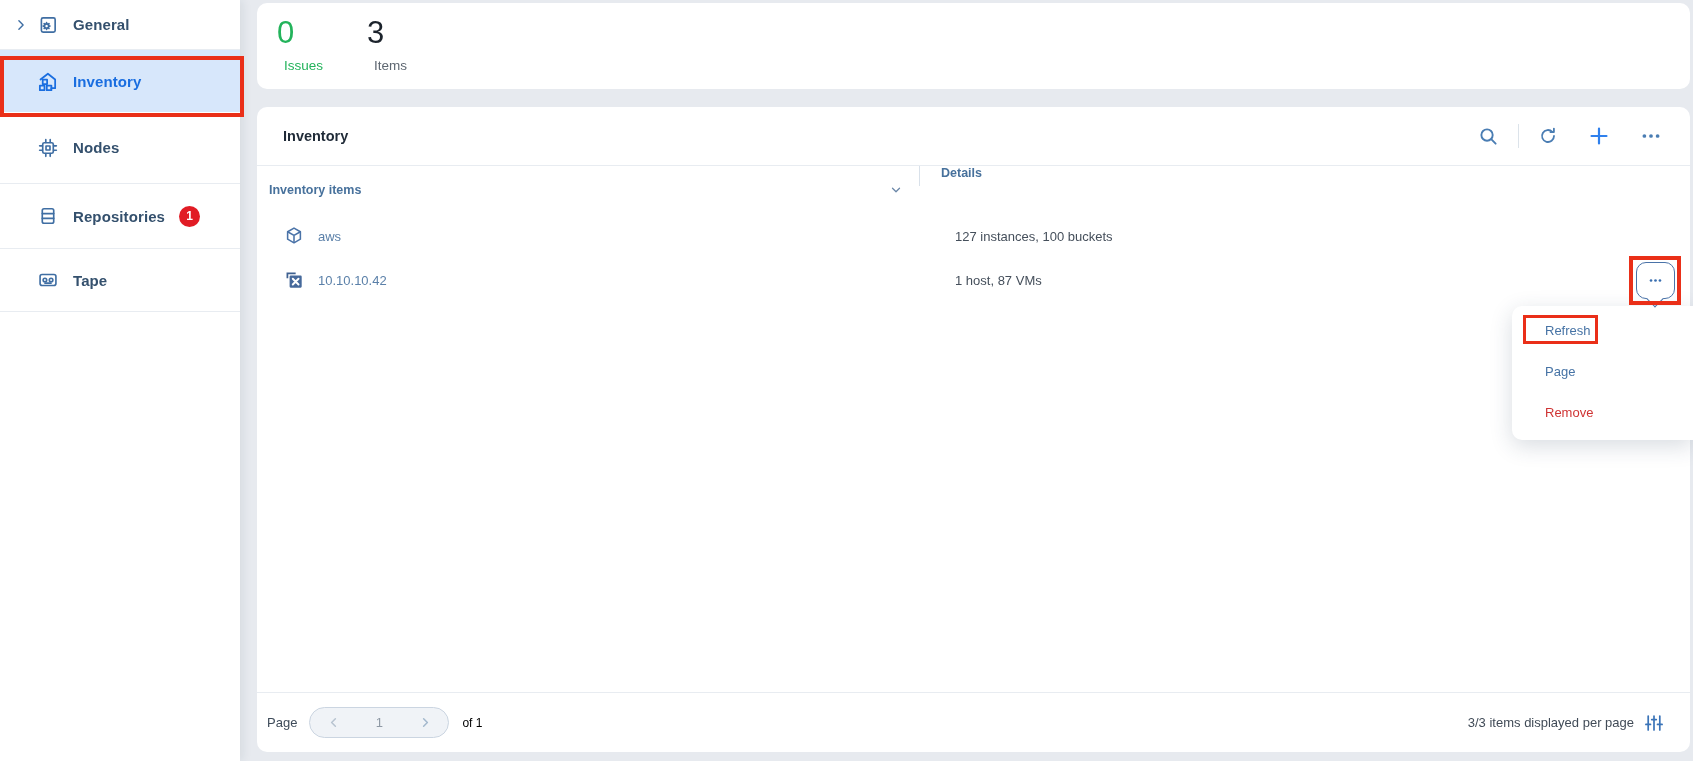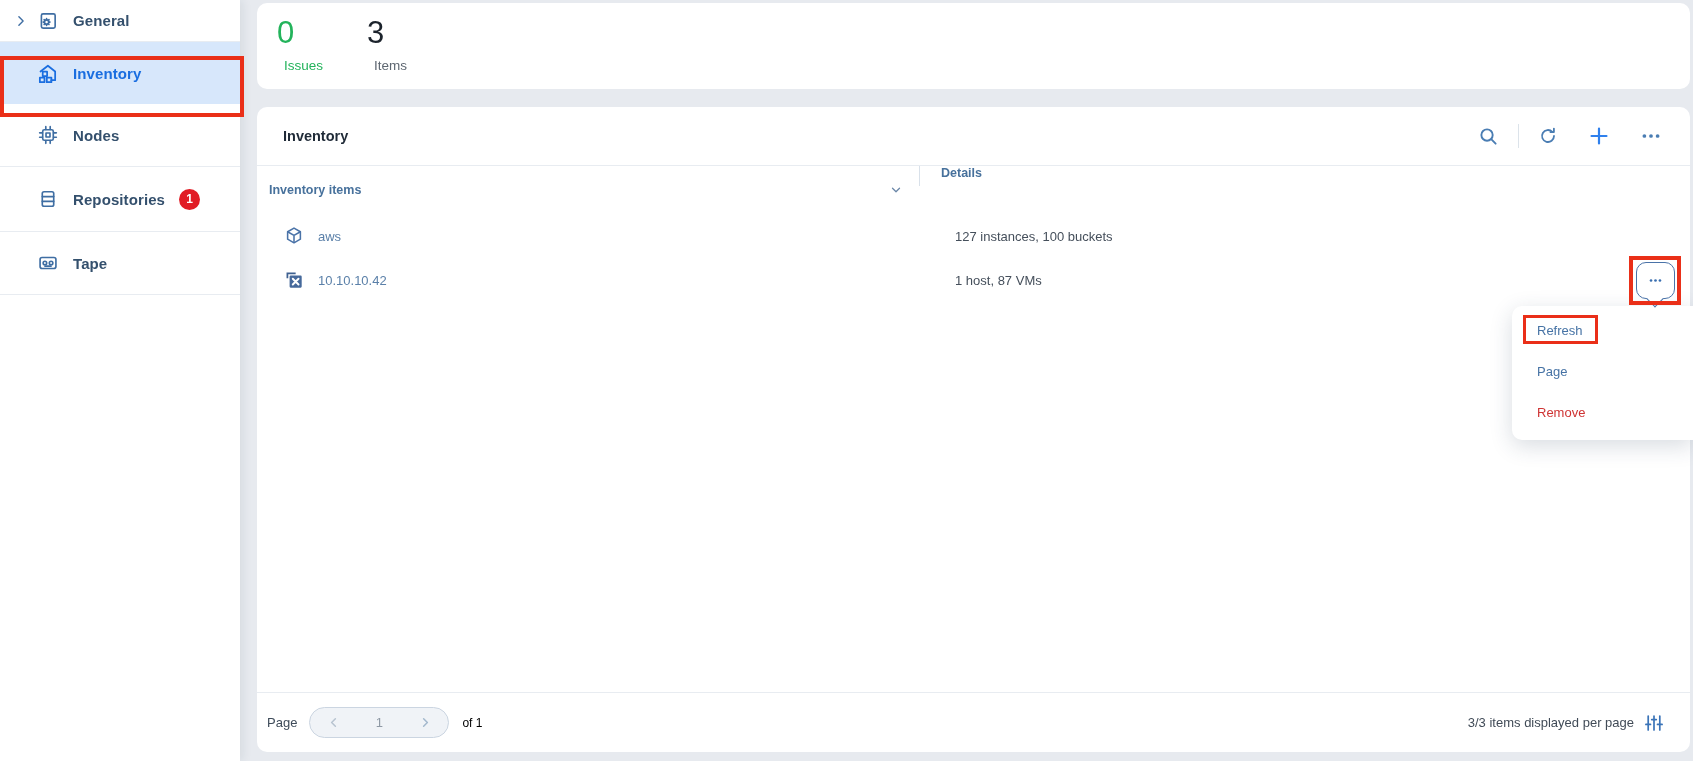--- a/index.html
+++ b/index.html
@@ -13,23 +13,23 @@
 
   
   .sidebar{
     position:absolute;left:0;top:0;width:240px;height:761px;background:#fff;
     box-shadow:3px 0 9px rgba(30,45,70,.08);z-index:2;
   }
   .sb-item{
     display:flex;align-items:center;padding-left:14px;
     border-bottom:1px solid #e8ecf1;cursor:pointer;box-sizing:border-box;
   }
-  .sb-item-general{height:42px;}
+  .sb-item-general{height:50px;}
   .sb-item-inventory{height:62px;background:#d7e7fb;border-bottom:none;}
-  .sb-item-nodes{height:63px;text-align:right;}
+  .sb-item-nodes{height:72px;text-align:right;}
   .sb-item-repositories{height:65px;}
   .sb-item-tape{height:63px;}
   .sb-chev{width:16px;margin-right:6px;display:flex;align-items:center;}
   .sb-chev-empty{width:16px;margin-right:6px;}
   .sb-icon{width:24px;display:flex;align-items:center;justify-content:center;}
   .sb-label{margin-left:13px;font-size:15px;font-weight:bold;color:#34506d;letter-spacing:.1px;}
   .sb-item-inventory .sb-label{color:#1a6ee0;}
   .sb-badge{
     margin-left:14px;min-width:21px;height:21px;border-radius:50%;
     background:#e11c25;color:#fff;font-size:12px;font-weight:bold;
@@ -107,21 +107,21 @@
   }
   .btn-tail{
     position:absolute;left:1649px;top:292.5px;width:11px;height:11px;background:#fff;
     border-right:1.5px solid #4a73a8;border-bottom:1.5px solid #4a73a8;
     transform:rotate(45deg);z-index:6;
   }
   .ctx-menu{
     position:absolute;left:1512px;top:306px;width:181px;height:134px;
     background:#fff;border-radius:10px 0 0 10px;
     box-shadow:0 6px 22px rgba(40,60,90,.18);
-    padding-top:4px;box-sizing:border-box;z-index:4;
+    padding-top:4px;box-sizing:border-box;z-index:4;padding-left:8px;
   }
   .menu-item{
     height:41px;line-height:41px;padding-left:25px;font-size:13px;color:#4673a5;cursor:pointer;
   }
   .menu-item.danger{color:#cf3434;}
 
   
   .annotation{position:absolute;border:4px solid #ea2f18;box-sizing:border-box;pointer-events:none;}
   .ann-sidebar{left:0;top:56px;width:244px;height:61px;z-index:10;}
   .ann-actions{left:1629px;top:256px;width:52px;height:49px;z-index:10;}

